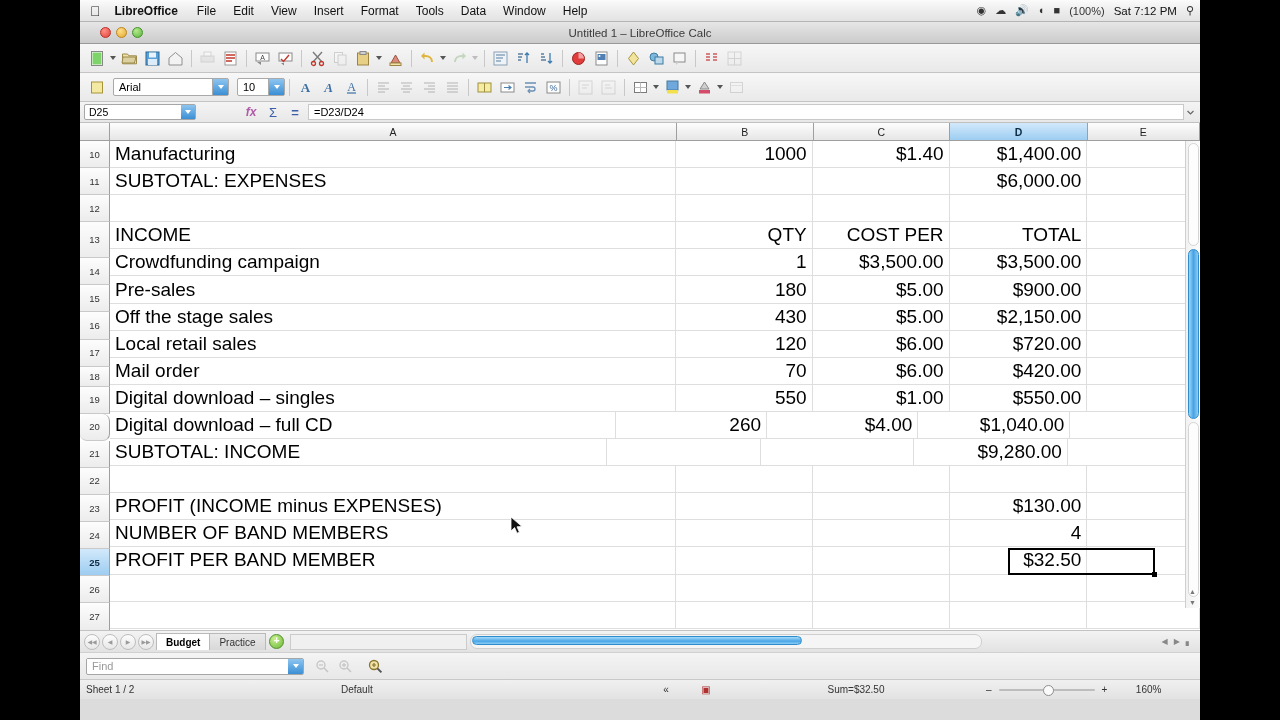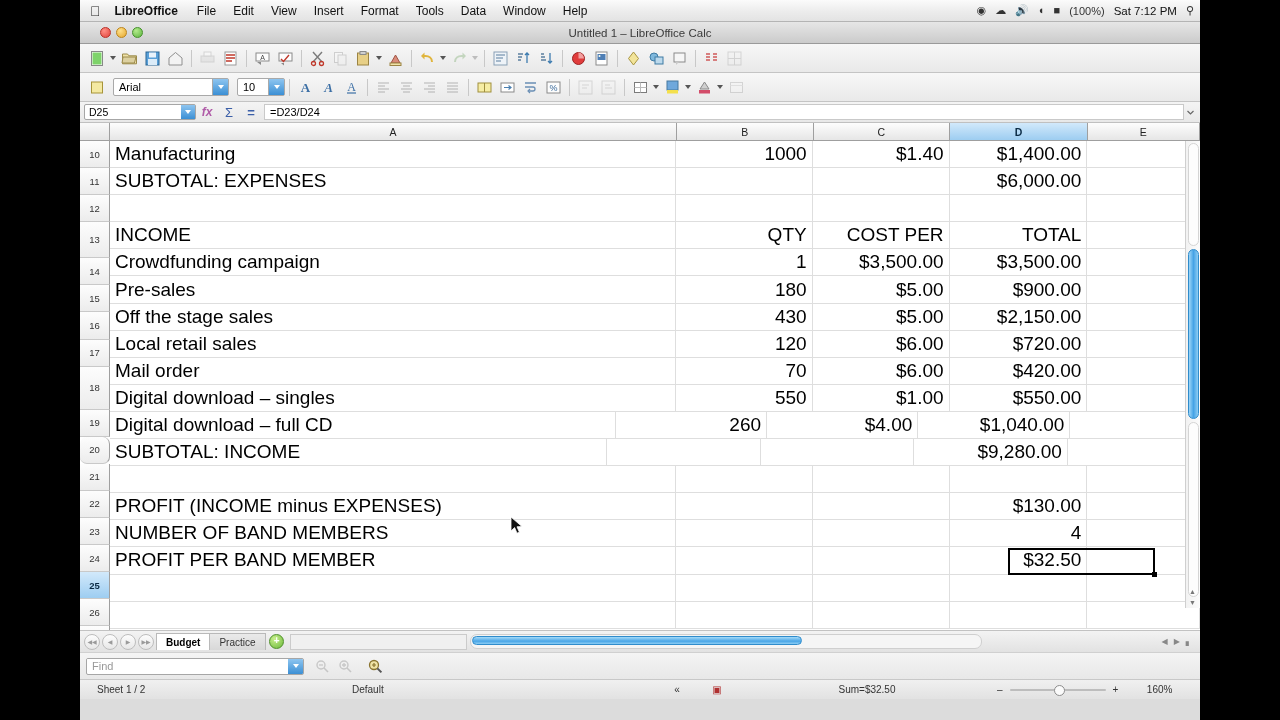--- a/index.html
+++ b/index.html
@@ -121,21 +121,21 @@
   }
   .namebox {
     width: 112px; height: 16px; background: #fff; border: 1px solid #a6a6a6;
     display: flex; align-items: center; box-sizing: border-box;
     font-size: 10.5px; padding-left: 4px; border-radius: 2px;
   }
   .namebox .cbtn { width: 14px; height: 14px; margin-left: auto;
     background: linear-gradient(to bottom, #8ec5f0, #3b8fd4);
     display: flex; align-items: center; justify-content: center; }
   .fbicon { width: 22px; text-align: center; font-size: 13px; }
-  .fbicon.fx { color: #b05ca8; font-style: italic; font-weight: bold; font-size: 12px; }
+  .fbicon.fx { color: #b05ca8; font-style: italic; font-weight: bold; font-size: 12px; padding-left: 44px; }
   .fbicon.sigma { color: #3b5fa8; font-size: 13px; }
   .fbicon.eq { color: #3b5fa8; font-weight: bold; font-size: 13px; }
   .inputline {
     flex: 1; height: 16px; background: #fff; border: 1px solid #c9c9c9;
     display: flex; align-items: center; box-sizing: border-box;
     font-size: 11px; padding-left: 5px; margin-left: 2px; color: #000;
   }
   .fbexpand {
     width: 12px; height: 16px; display:flex; align-items:center; justify-content:center;
   }
@@ -698,21 +698,21 @@
 
     <div class="rowheads" id="rowheads">
         <div class="rowhead" style="height: 27.1px;">10</div>
         <div class="rowhead" style="height: 27.1px;">11</div>
         <div class="rowhead" style="height: 27.1px;">12</div>
         <div class="rowhead" style="height: 36px;">13</div>
         <div class="rowhead" style="height: 27.1px;">14</div>
         <div class="rowhead" style="height: 27.1px;">15</div>
         <div class="rowhead" style="height: 27.1px;">16</div>
         <div class="rowhead" style="height: 27.1px;">17</div>
-        <div class="rowhead" style="height: 43px;">18</div>
+        <div class="rowhead" style="height: 20px;">18</div>
         <div class="rowhead" style="height: 27.1px;">19</div>
         <div class="rowhead" style="height: 27.1px; border-radius: 7px;">20</div>
         <div class="rowhead" style="height: 27.1px;">21</div>
         <div class="rowhead" style="height: 27.1px;">22</div>
         <div class="rowhead" style="height: 27.1px;">23</div>
         <div class="rowhead" style="height: 27.1px;">24</div>
         <div class="rowhead sel" style="height: 27.1px;">25</div>
         <div class="rowhead" style="height: 27.1px;">26</div>
         <div class="rowhead" style="height: 27.1px;">27</div>
       </div>
@@ -907,21 +907,21 @@
     <div class="tbtn" style="margin-left:8px">
       <svg width="17" height="17" viewBox="0 0 17 17">
           <circle cx="7" cy="7" r="4.5" fill="#f0e3a6" stroke="#8a7430" stroke-width="1.3"></circle>
           <path d="M10.4 10.4l4 4" stroke="#555" stroke-width="2"></path>
           <path d="M5 7h4M7 5v4" stroke="#8a7430" stroke-width="1.2"></path>
         </svg>
     </div>
   </div>
 
   <div class="statusbar">
-    <div class="sb-seg" style="width:255px; padding-left:17px;">Sheet 1 / 2</div>
+    <div class="sb-seg" style="width:255px; padding-left:6px;">Sheet 1 / 2</div>
     <div class="sb-seg" style="width:305px;">Default</div>
     <div class="sb-seg" style="width:40px; justify-content:center;">«</div>
     <div class="sb-seg" style="width:40px; justify-content:center; color:#b03030;">▣</div>
     <div class="sb-seg" style="width:260px; justify-content:center;">Sum=$32.50</div>
     <div class="sb-seg">–</div>
     <div class="sbzoom-slider">
       <div class="sbzoom-line"></div>
       <div class="sbzoom-knob"></div>
     </div>
     <div class="sb-seg">+</div>

